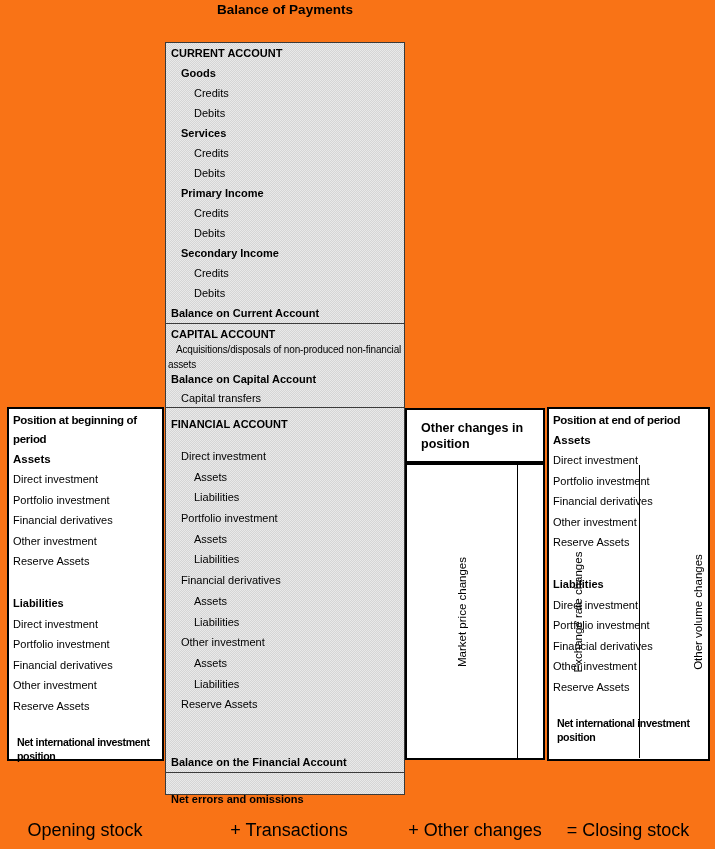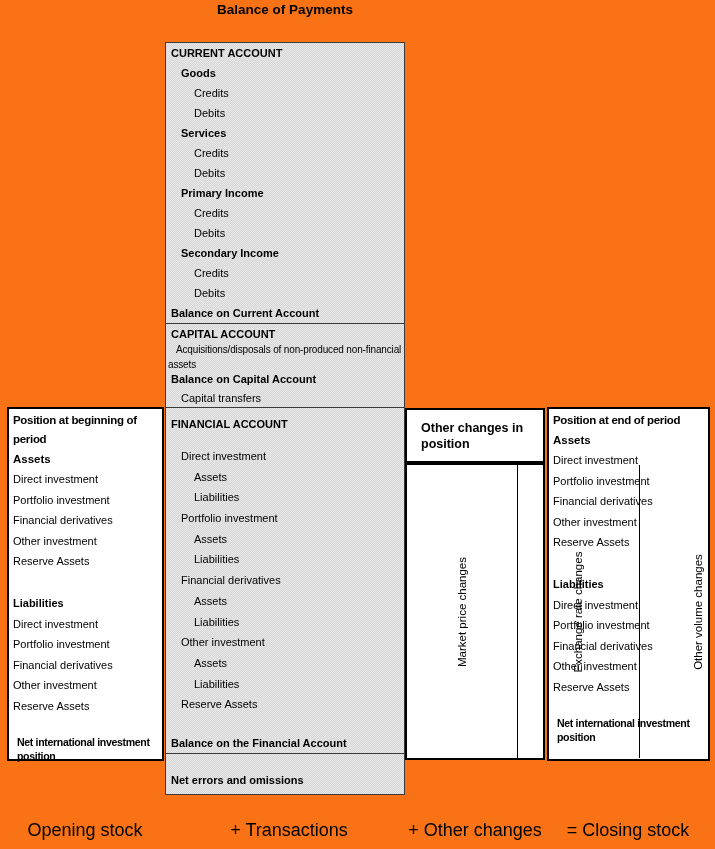--- a/index.html
+++ b/index.html
@@ -22,21 +22,21 @@
   .ca-rows .row{height:20px;line-height:20px;}
   .sec-cap{border-top:1px solid #3a3a3a;}
   .cap-h{margin-top:2px;height:16px;line-height:16px;}
   .acq{padding-left:2px;text-indent:8px;font-size:10px;line-height:15px;letter-spacing:-0.15px;}
   .cap-tr{margin-top:2px;height:18px;line-height:18px;}
   .cap-bal{height:15px;line-height:15px;}
   .sec-fin{border-top:1px solid #3a3a3a;}
   .fa-h{margin-top:6px;height:20px;line-height:20px;}
   .fa-rows{margin-top:12px;}
   .fa-rows .row{height:20.7px;line-height:20.7px;}
-  .fa-bal{margin-top:18px;height:20px;line-height:20px;}
+  .fa-bal{margin-top:37px;height:20px;line-height:20px;}
   .sec-neo{border-top:1px solid #3a3a3a;}
   .neo-row{margin-top:16px;height:20px;line-height:20px;}
 
   
   .wbox{position:absolute;box-sizing:border-box;border:2px solid #000;background:#fff;}
   .side{top:407px;height:354px;font-size:11px;}
   .side.left{left:7px;width:157px;}
   .side.right{left:547px;width:163px;}
   .side .row{height:20.6px;line-height:20.6px;padding-left:4px;}
   .side-title{margin-top:2px;padding-left:4px;font-size:11.5px;font-weight:bold;

